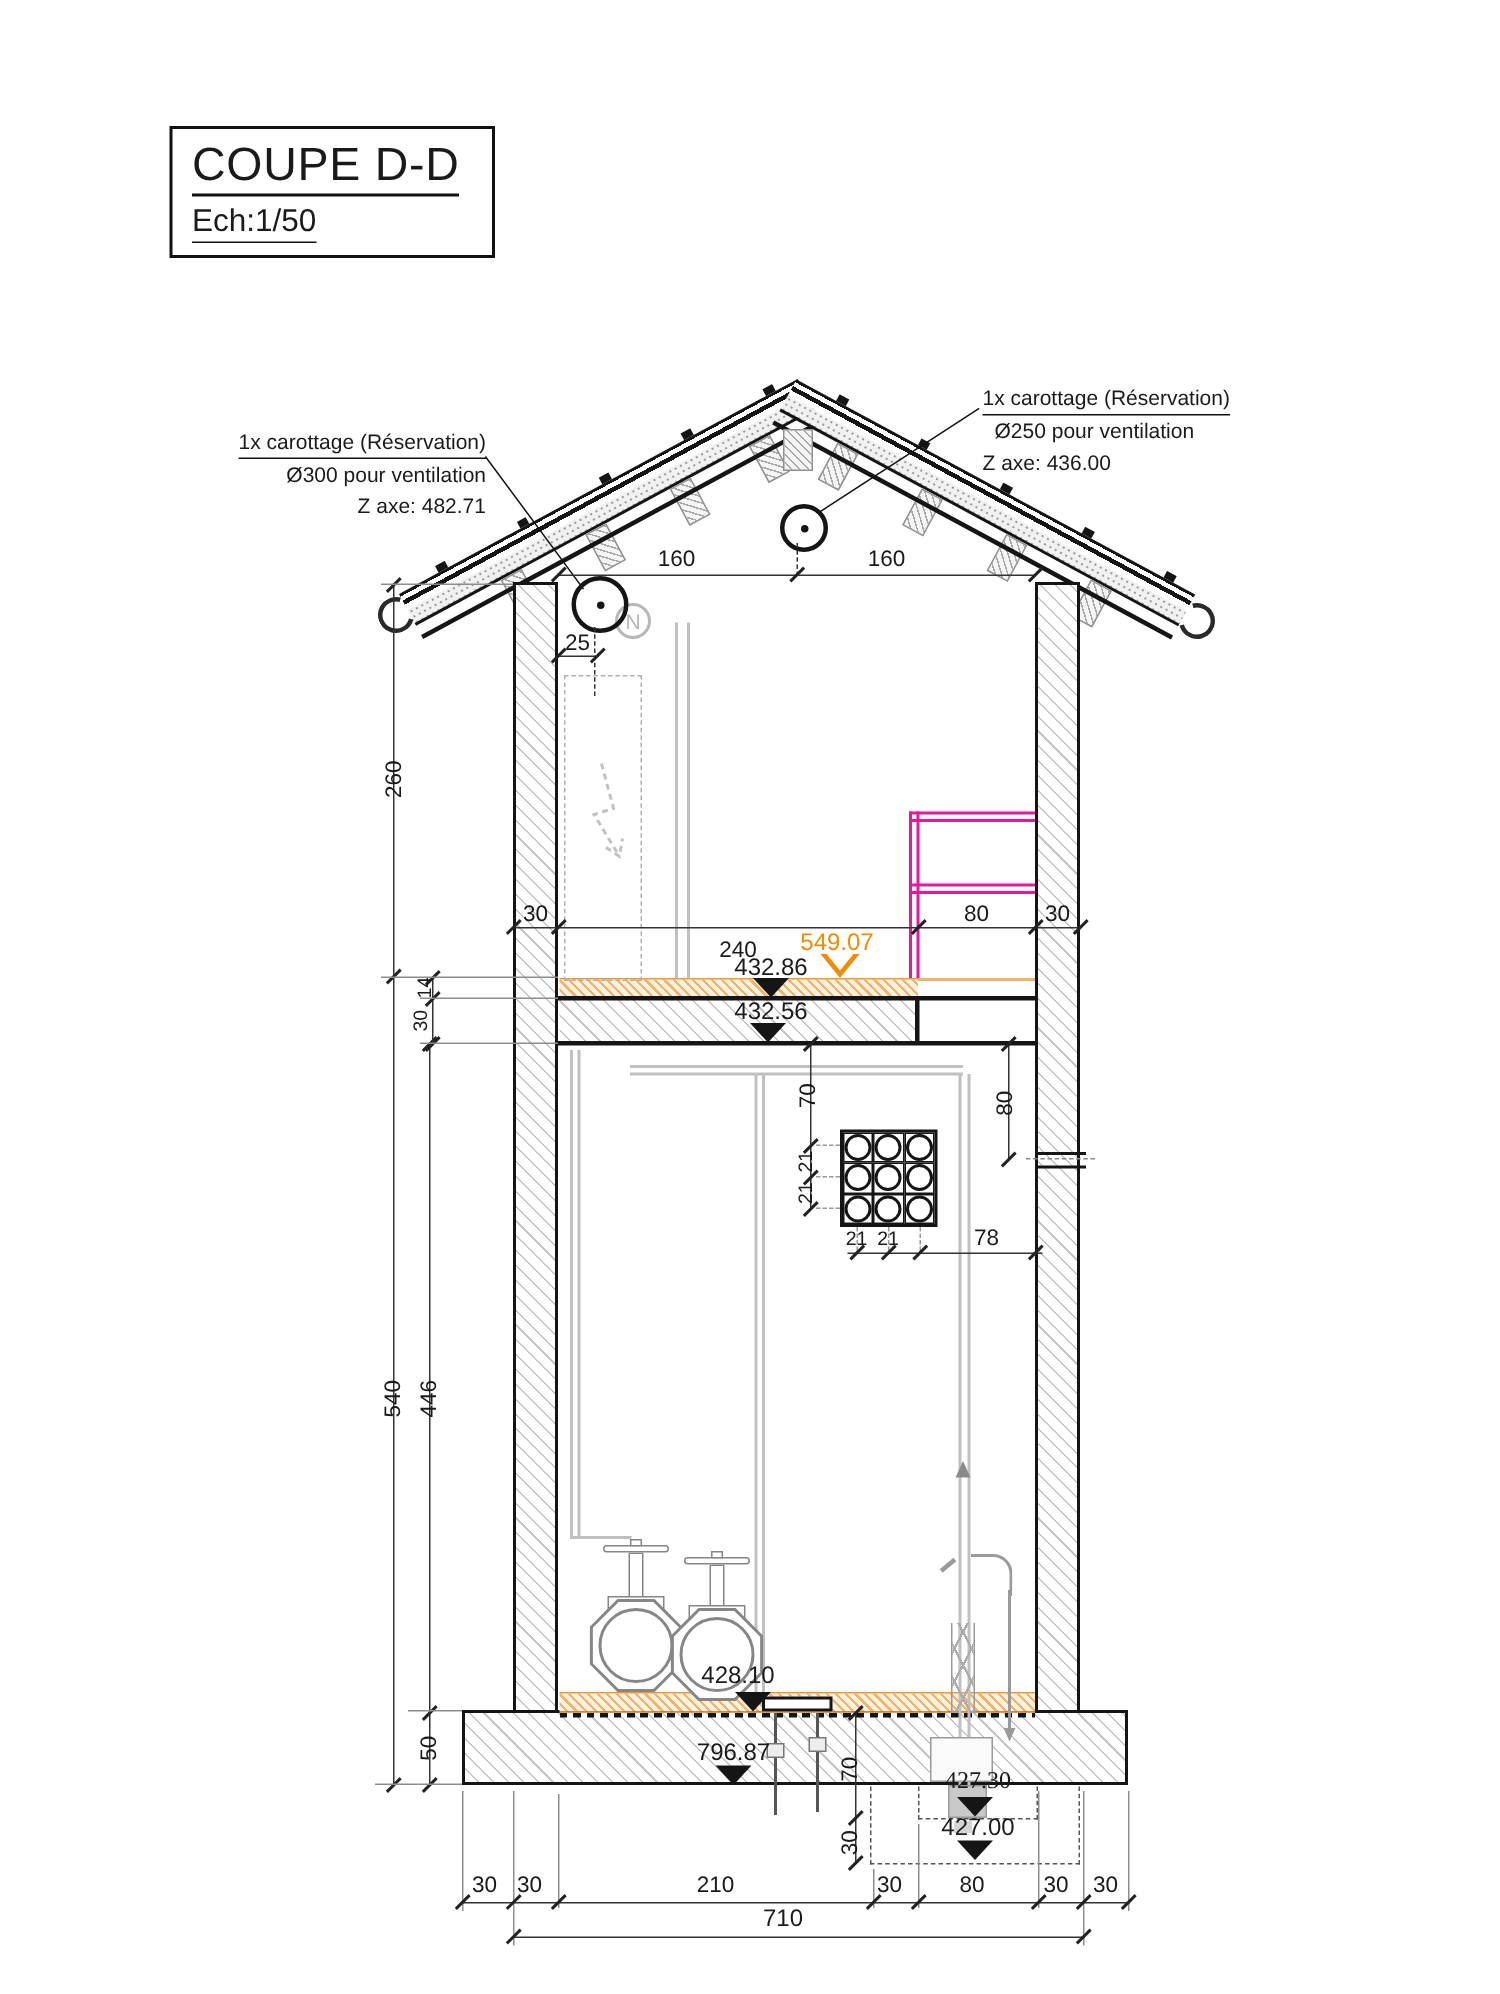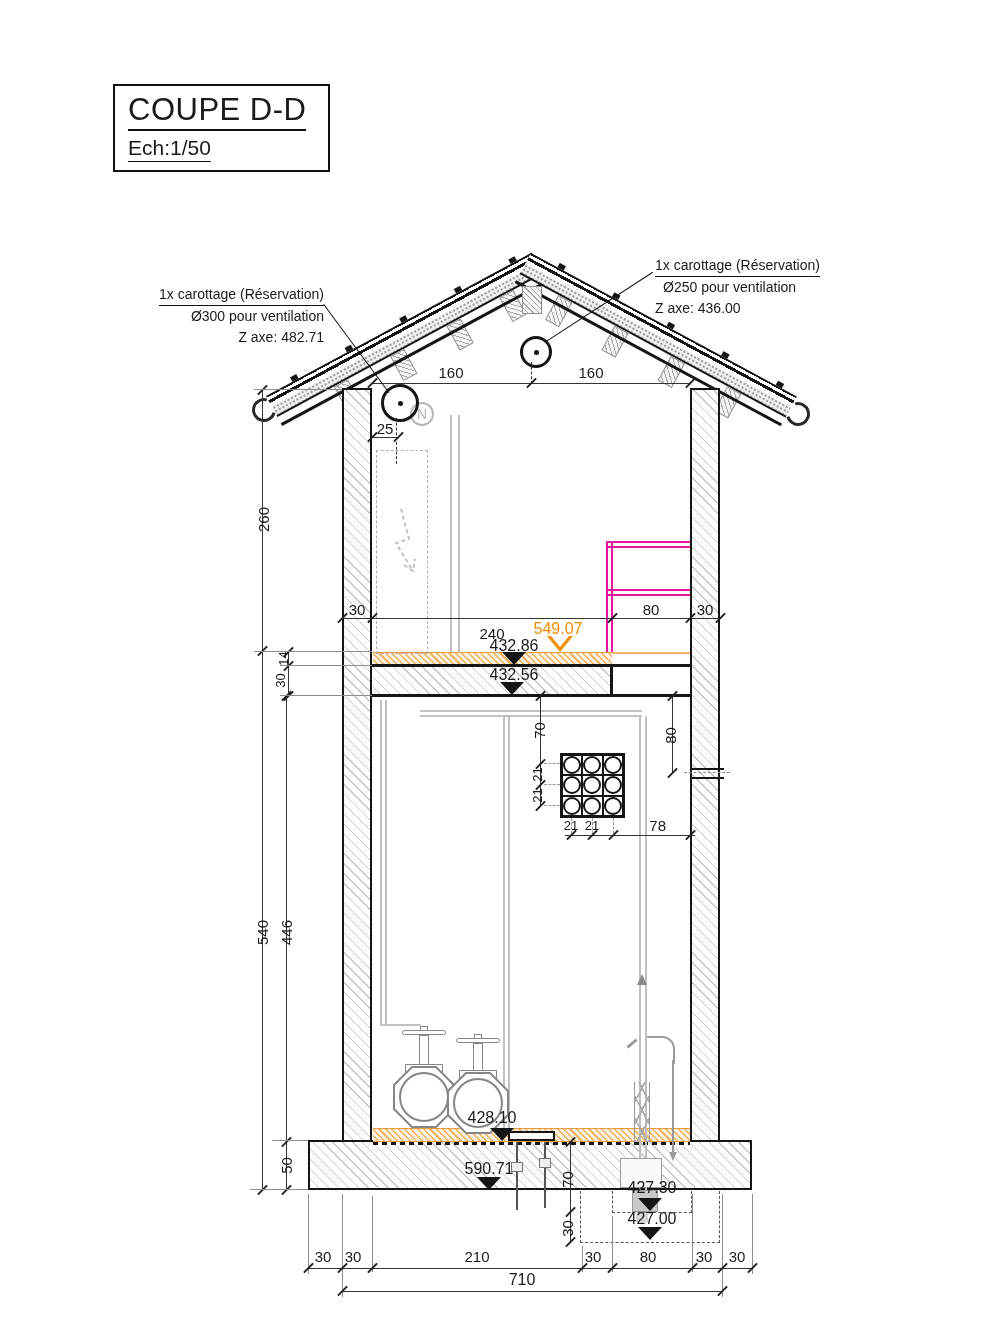--- a/index.html
+++ b/index.html
@@ -238,24 +238,24 @@
 
   <div class="lvl" style="left:484px;top:638px;width:60px;text-align:center;">432.86</div>
   <div class="triF" style="left:502px;top:652px;"></div>
 
   <div class="lvl" style="left:484px;top:667px;width:60px;text-align:center;">432.56</div>
   <div class="triF" style="left:500px;top:682px;"></div>
 
   <div class="lvl" style="left:462px;top:1110px;width:60px;text-align:center;">428.10</div>
   <div class="triF" style="left:490px;top:1128px;"></div>
 
-  <div class="lvl" style="left:459px;top:1161px;width:60px;text-align:center;">590.71</div>
+  <div class="lvl" style="left:459px;top:1161px;width:60px;text-align:center;">796.87</div>
   <div class="triF" style="left:477px;top:1177px;"></div>
 
-  <div class="lvl" style="left:622px;top:1180px;width:60px;text-align:center;">427.30</div>
+  <div class="lvl" style="left:622px;top:1180px;width:60px;text-align:center;font-family:Liberation Serif, serif;">427.30</div>
   <div class="triF" style="left:638px;top:1198px;"></div>
 
   <div class="lvl" style="left:622px;top:1211px;width:60px;text-align:center;">427.00</div>
   <div class="triF" style="left:638px;top:1227px;"></div>
 
   <div class="abs dimline" style="left:372px;top:383px;width:318px;height:1px;"></div>
   <div class="tk" style="left:372px;top:383px;"></div>
     <div class="tk" style="left:531px;top:383px;"></div>
     <div class="tk" style="left:690px;top:383px;"></div>
   <div class="dlab" style="left:431px;top:365px;width:40px;">160</div>

